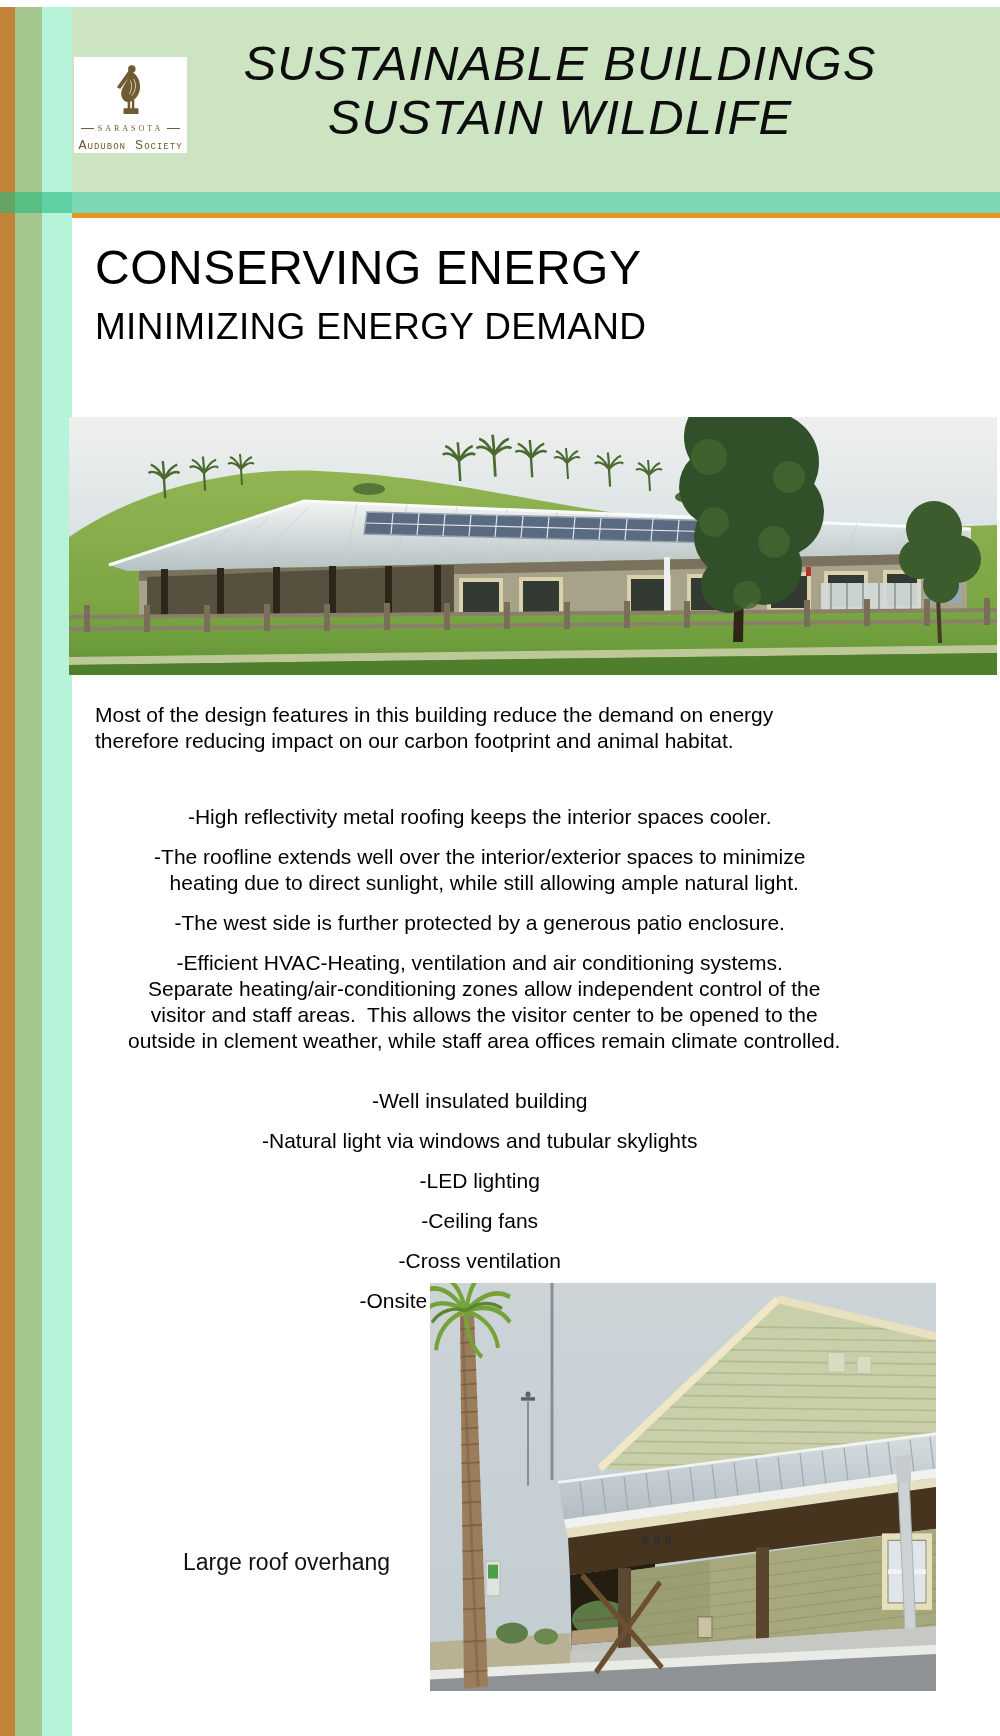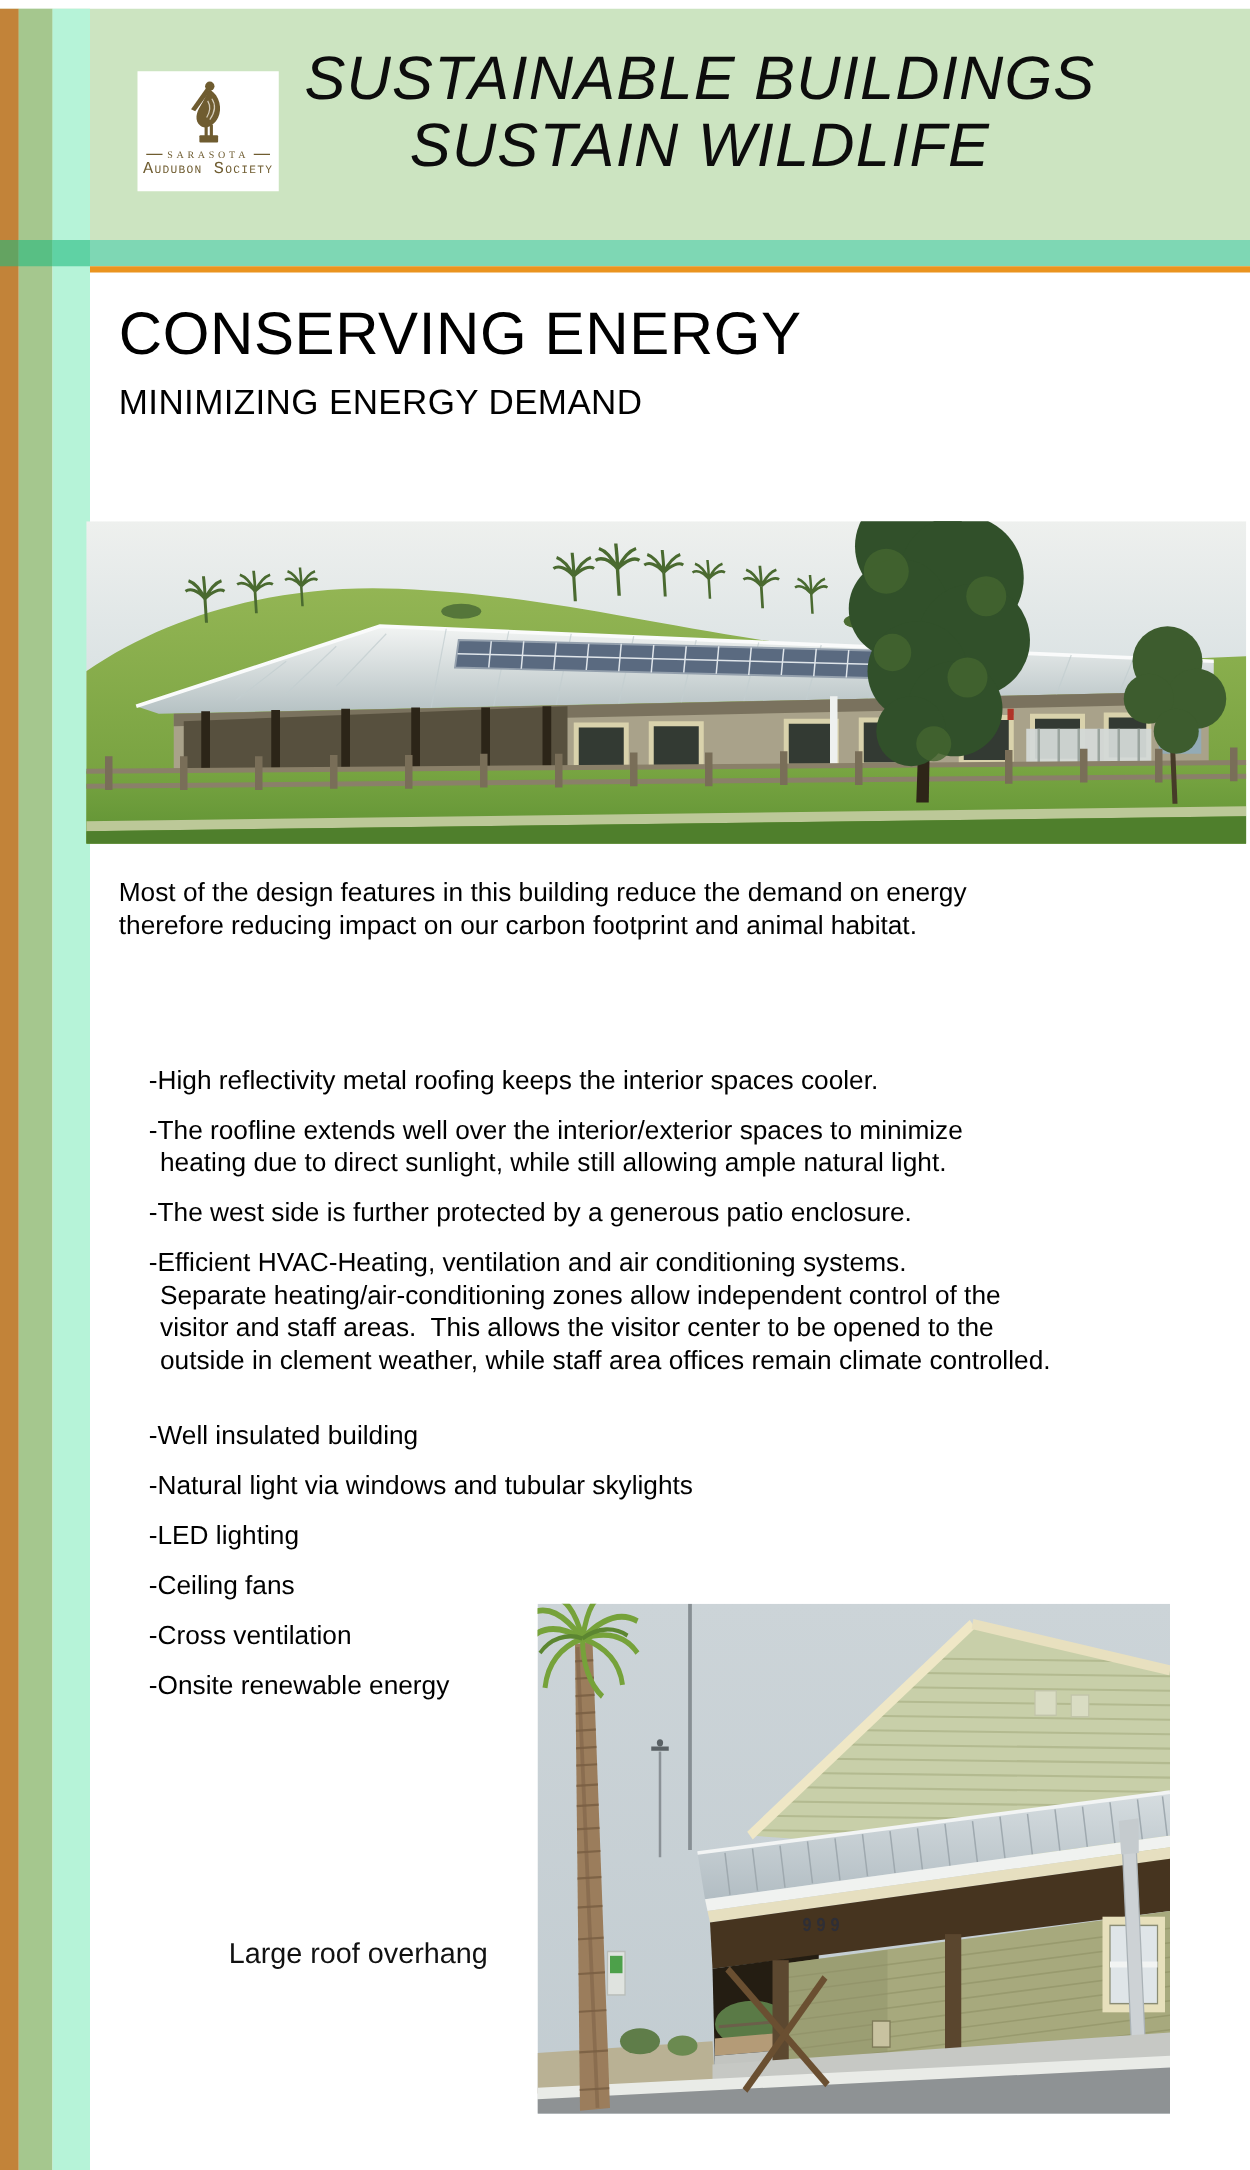--- a/index.html
+++ b/index.html
@@ -11,37 +11,37 @@
   .stripe-orange{left:0;width:15px;background:#c28339;}
   .stripe-green{left:15px;width:27px;background:#a5c78e;}
   .stripe-mint{left:42px;width:30px;background:#b6f3d8;}
 
   
   .header-bg{position:absolute;left:0;top:7px;width:1000px;height:185px;background:#cce4c1;}
   .teal-band{position:absolute;left:0;top:192px;width:1000px;height:21px;background:rgba(32,186,126,0.58);}
   .orange-rule{position:absolute;left:72px;top:213px;width:928px;height:5px;background:#ea941f;}
 
   .logo-box{position:absolute;left:74px;top:57px;width:113px;height:96px;background:#ffffff;
-    display:flex;flex-direction:column;align-items:center;justify-content:flex-start;box-sizing:border-box;padding-top:4px;margin-left:36px;}
+    display:flex;flex-direction:column;align-items:center;justify-content:space-between;box-sizing:border-box;padding-top:4px;}
   .logo-bird{height:56px;display:flex;align-items:center;justify-content:center;}
   .logo-sarasota{font-family:"Liberation Serif",serif;font-size:8px;letter-spacing:3px;color:#6f5c30;
     display:flex;align-items:center;gap:4px;margin-top:2px;white-space:nowrap;}
   .logo-sarasota::before,.logo-sarasota::after{content:"";display:block;width:13px;height:1px;background:#6f5c30;}
   .logo-audubon{font-family:Liberation Mono, monospace;font-variant:small-caps;font-size:13.5px;letter-spacing:1px;color:#6f5c30;white-space:nowrap;}
 
   .header-title{position:absolute;left:180px;top:36px;width:760px;text-align:center;
     font-style:italic;font-size:49px;line-height:54px;letter-spacing:1px;color:#0d0d0d;white-space:nowrap;}
 
   
   .h1{position:absolute;left:95px;top:240px;font-size:48px;letter-spacing:0.5px;}
-  .h2{position:absolute;left:95px;top:306px;font-size:28px;letter-spacing:0.3px;}
+  .h2{position:absolute;left:95px;top:306px;font-size:37px;letter-spacing:0.3px;}
 
   
   .intro{position:absolute;left:95px;top:702px;font-size:21px;line-height:26px;white-space:pre;}
-  .bullets{position:absolute;left:119px;top:852px;font-size:21px;line-height:26px;}
+  .bullets{position:absolute;left:119px;top:804px;font-size:21px;line-height:26px;text-align:center;}
   .bullet{white-space:pre;padding-left:9px;text-indent:-9px;margin-bottom:14px;}
   .bullet.big-gap{margin-bottom:34px;}
 
   .caption{position:absolute;left:183px;top:1549px;font-size:23px;color:#111;}
 
   
   .photo{position:absolute;}
   .photo svg{display:block;width:100%;height:100%;}
   .photo1{left:69px;top:417px;width:928px;height:258px;}
   .photo2{left:430px;top:1283px;width:506px;height:408px;}

